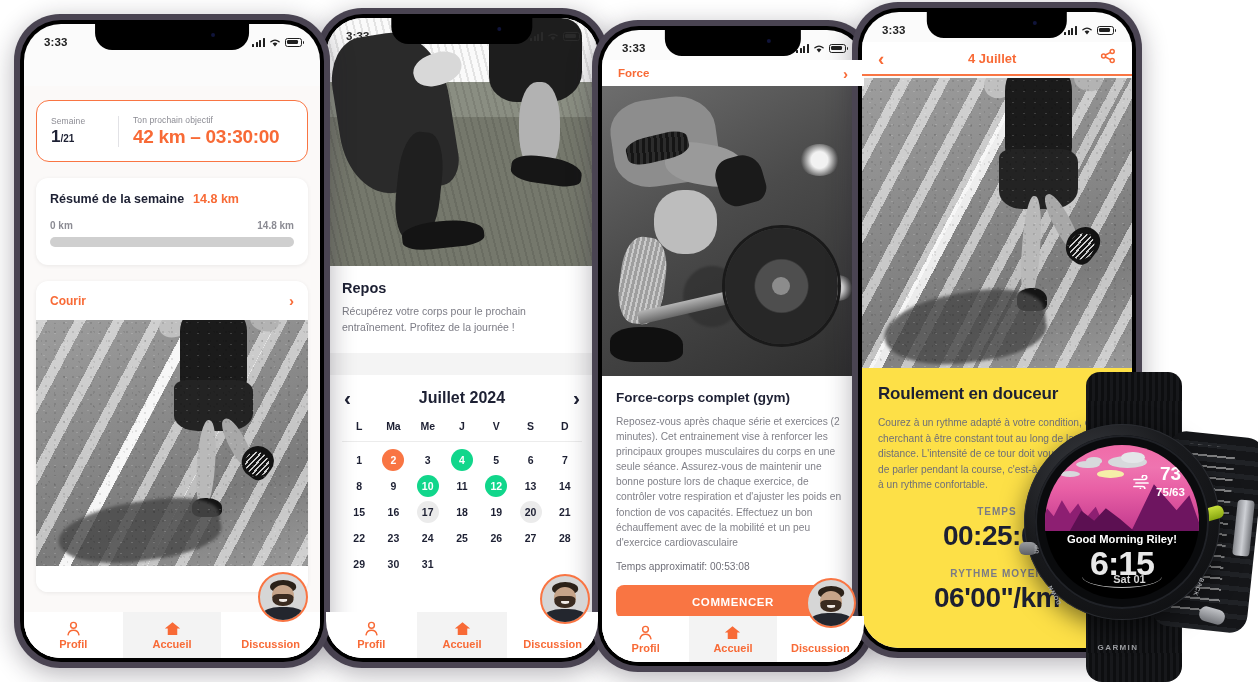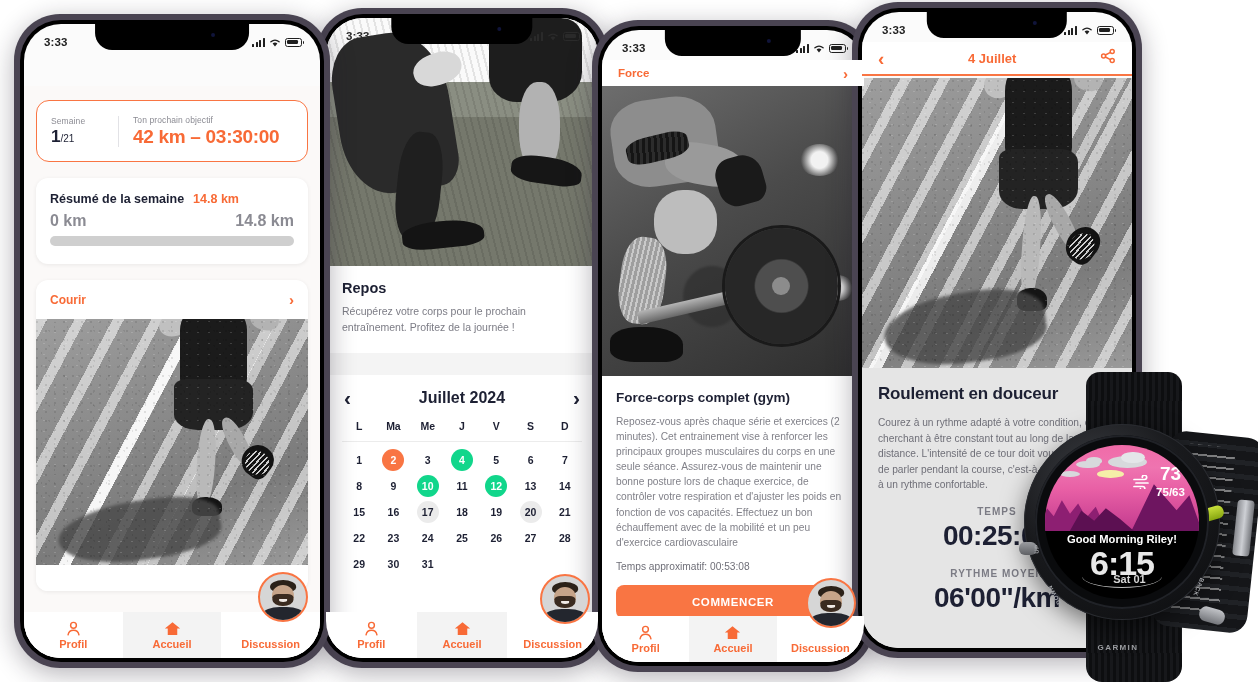--- a/index.html
+++ b/index.html
@@ -142,30 +142,30 @@
   .p1-body { position:absolute; top:62px; left:0; right:0; bottom:0; background:#fbf9f8; padding:0 12px; overflow:hidden; }
 
   .card { background:#fff; border-radius:12px; box-shadow:0 1px 4px rgba(0,0,0,.07); }
   .goal-card {
     margin-top:14px; border:1.6px solid #f97543; border-radius:13px; background:#fff;
     display:flex; align-items:center; padding:9px 14px; height:62px;
   }
   .goal-week { padding-right:14px; border-right:1px solid #e2e2e6; min-width:68px; }
   .goal-lbl { font-size:8.5px; color:#8b8b93; letter-spacing:.1px; }
   .goal-val { font-size:17px; font-weight:800; color:#1d2033; margin-top:1px; }
-  .goal-val sub { font-size:10px; font-weight:400; vertical-align:baseline;margin-top:37px; }
+  .goal-val sub { font-size:10px; font-weight:700; vertical-align:baseline;margin-top:37px; }
   .goal-main { padding-left:14px; }
   .goal-main .goal-lbl { font-size:8.5px; }
   .goal-obj { font-size:19px; font-weight:800; color:#f86a36; margin-top:1px; letter-spacing:-.3px; }
 
   .summary-card { margin-top:16px; padding:14px 14px 18px; }
   .summary-head { display:flex; align-items:baseline; gap:9px; }
   .summary-title { font-size:12.5px; font-weight:800; color:#1d2033; }
   .summary-km { font-size:12.5px; font-weight:800; color:#f86a36; }
-  .summary-axis { display:flex; justify-content:space-between; margin-top:6px; font-size:16px; color:#8b8b93; font-weight:600;}
+  .summary-axis { display:flex; justify-content:space-between; margin-top:14px; font-size:10px; color:#8b8b93; font-weight:600;}
   .progress { margin-top:6px; height:10px; border-radius:6px; background:#cfcfcf; }
 
   .courir-card { margin-top:16px; padding:0; overflow:hidden; }
   .courir-head { display:flex; align-items:center; justify-content:space-between; padding:12px 14px; }
   .courir-title { font-size:12px; font-weight:800; color:#f86a36; }
   .chev { color:#f86a36; font-size:15px; font-weight:700; line-height:1; }
   .courir-photo { height:246px; }
   .courir-foot { height:26px; background:#fff; }
 
   .tabbar {
@@ -216,21 +216,21 @@
   .p3-desc { margin-top:9px; font-size:10.2px; line-height:1.48; color:#818189; }
   .p3-time { margin-top:11px; font-size:10.2px; color:#6f6f78; }
   .cta { margin-top:13px; height:34px; border-radius:8px; background:#f97543; color:#fff; display:flex; align-items:center; justify-content:center; font-size:11.5px; font-weight:800; letter-spacing:.6px; }
 
   
   #p4 { left: 852px; top: 2px; width: 290px; height: 656px; }
   .p4-nav { position:absolute; top:30px; left:0; right:0; height:34px; display:flex; align-items:center; justify-content:space-between; padding:0 16px; background:#fff; z-index:22; border-bottom:2px solid #f97543;}
   .p4-nav-title { font-size:13px; font-weight:800; color:#f86a36; }
   .p4-back { color:#f86a36; font-size:19px; font-weight:600; line-height:1; }
   .p4-photo { position:absolute; top:66px; left:0; right:0; height:290px; }
-  .p4-card { position:absolute; top:356px; left:0; right:0; bottom:0; background:#e5e5e5; padding:16px 16px 0; }
+  .p4-card { position:absolute; top:356px; left:0; right:0; bottom:0; background:#fde047; padding:16px 16px 0; }
   .p4-title { font-size:17px; font-weight:800; color:#1d2033; letter-spacing:-.2px; }
   .p4-desc { margin-top:11px; font-size:10.2px; line-height:1.52; color:#6f6f78; }
   .metric { margin-top:13px; text-align:center; }
   .metric-lbl { font-size:10px; font-weight:700; color:#7c7c85; letter-spacing:1px; }
   .metric-val { font-size:28px; font-weight:800; color:#1d2033; margin-top:3px; letter-spacing:-.5px; }
   .metric2 { margin-top:16px; text-align:center; }
 
   
   #watch { position:absolute; left:1010px; top:372px; width:248px; height:310px; }
   .band { position:absolute; left:50%; transform:translateX(-50%); width:96px; background:#111214; }

